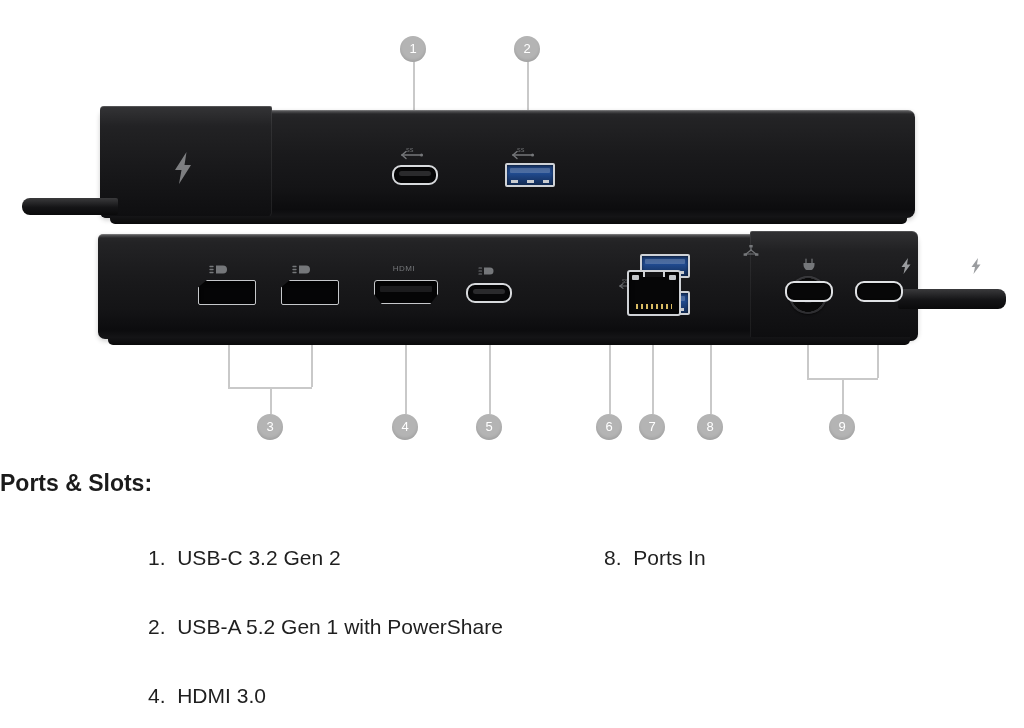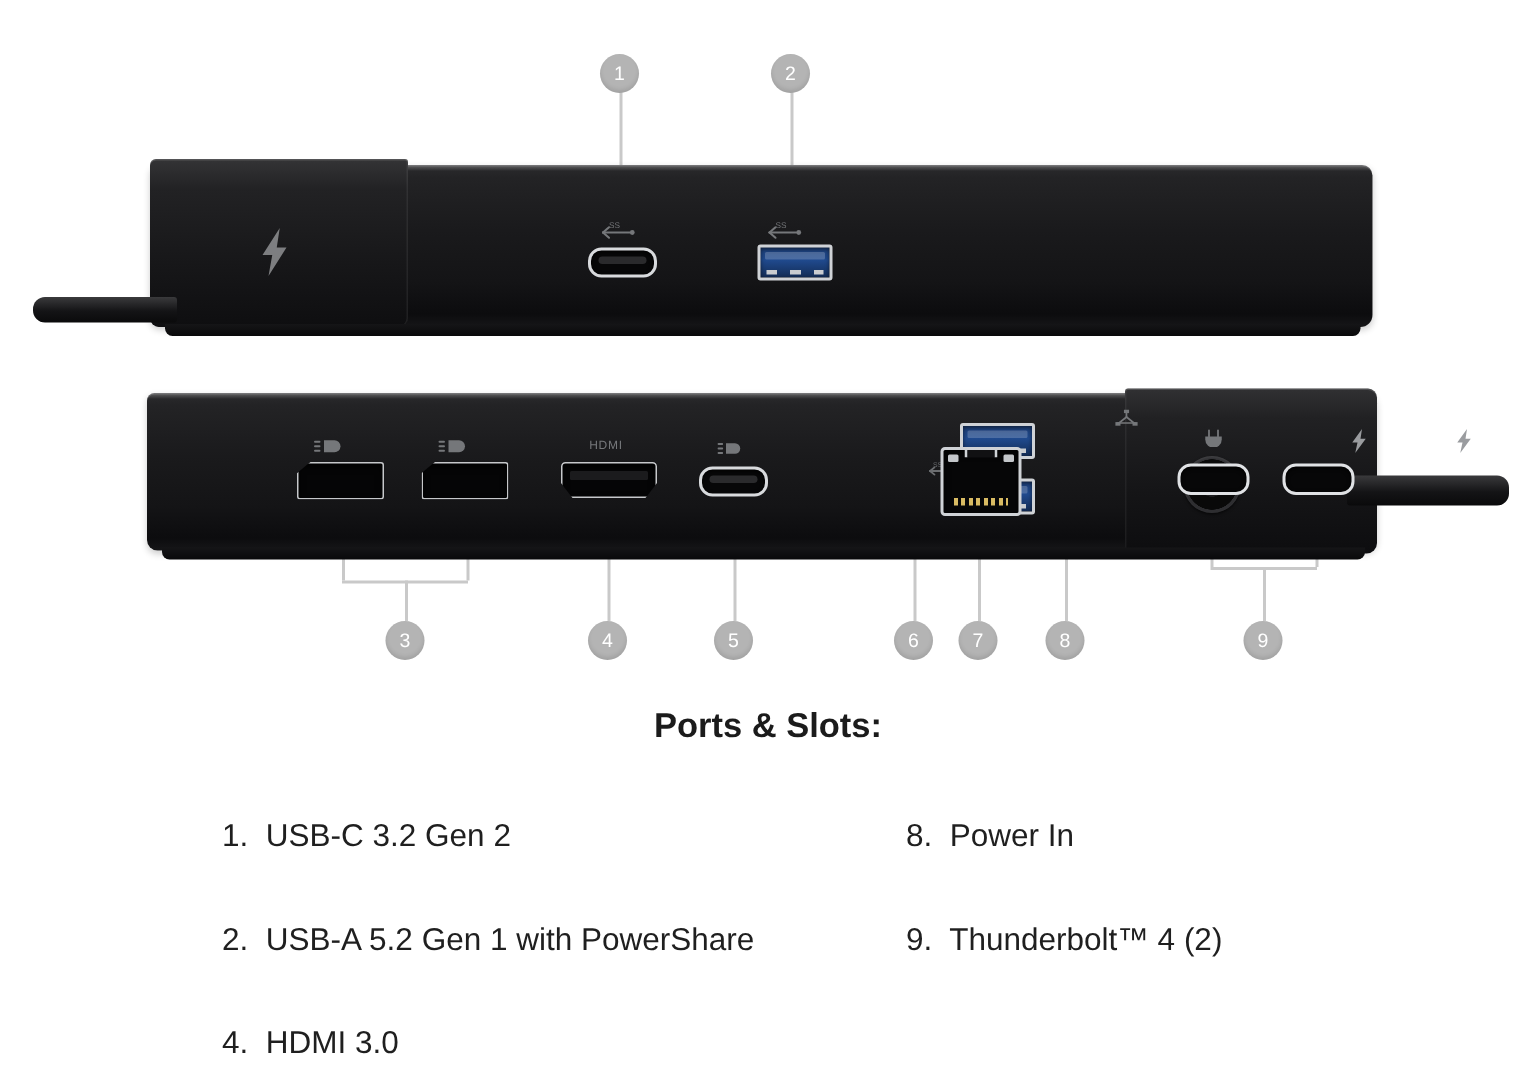--- a/index.html
+++ b/index.html
@@ -106,21 +106,21 @@
   }
   .tb-logo {
     position: absolute;
     left: 72px; top: 42px;
     width: 22px; height: 32px;
     color: #8f9093;
     z-index: 5;
   }
 
   
-  #rear-dock { left: 98px; top: 262px; width: 820px; height: 105px; }
+  #rear-dock { left: 98px; top: 234px; width: 820px; height: 105px; }
   .rear-right-cap {
     position: absolute;
     right: 0; top: -3px;
     width: 168px; height: 110px;
     background: linear-gradient(180deg, #313133 0%, #212123 18%, #151517 62%, #0d0d0f 100%);
     border-radius: 2px 6px 7px 3px;
     box-shadow: inset 1px 0 0 rgba(255,255,255,0.06), inset 0 1px 0 rgba(255,255,255,0.15);
   }
   .rear-cable {
     position: absolute;
@@ -274,21 +274,21 @@
     font-family: "Liberation Sans", sans-serif;
     user-select: none;
   }
   .silk svg { display: block; }
 
   
   #legend-title {
     position: absolute;
     left: 0; right: 0;
     top: 470px;
-    text-align: center;
+    text-align: left;
     font-size: 23px;
     font-weight: bold;
     color: #1b1b1b;
   }
   .legend-col {
     position: absolute;
     top: 505px;
     font-size: 21px;
     line-height: 33px;
     color: #1f1f1f;
@@ -517,21 +517,17 @@
     </span>
     <span class="legend-item">
       <span class="legend-num">4.&nbsp;</span>
       <span>HDMI 3.0</span>
     </span>
   </div>
 
   <div class="legend-col" id="legend-col-right">
     <span class="legend-item">
       <span class="legend-num">8.&nbsp;</span>
-      <span>Power In</span>
-    </span>
-    <span class="legend-item">
-      <span class="legend-num">9.&nbsp;</span>
-      <span>Thunderbolt™ 4 (2)</span>
+      <span>Ports In</span>
     </span>
   </div>
 
 </div>
 
 </body></html>

